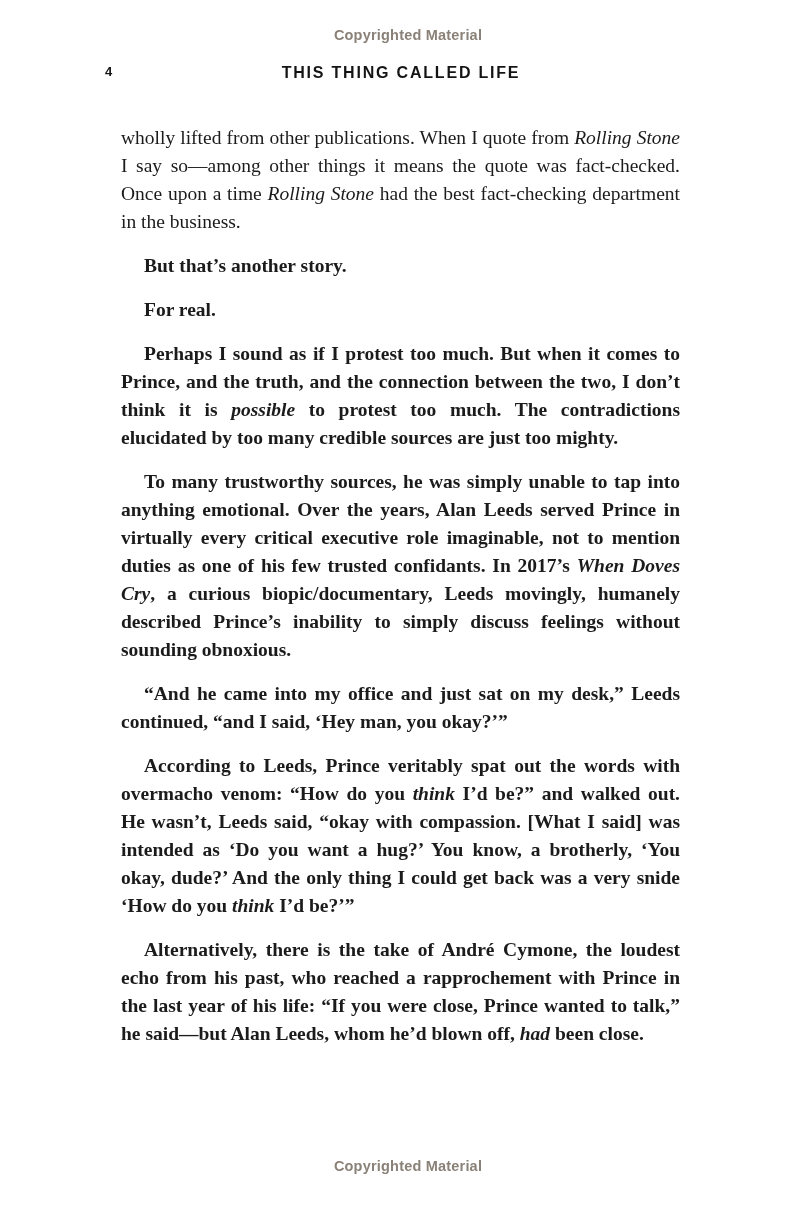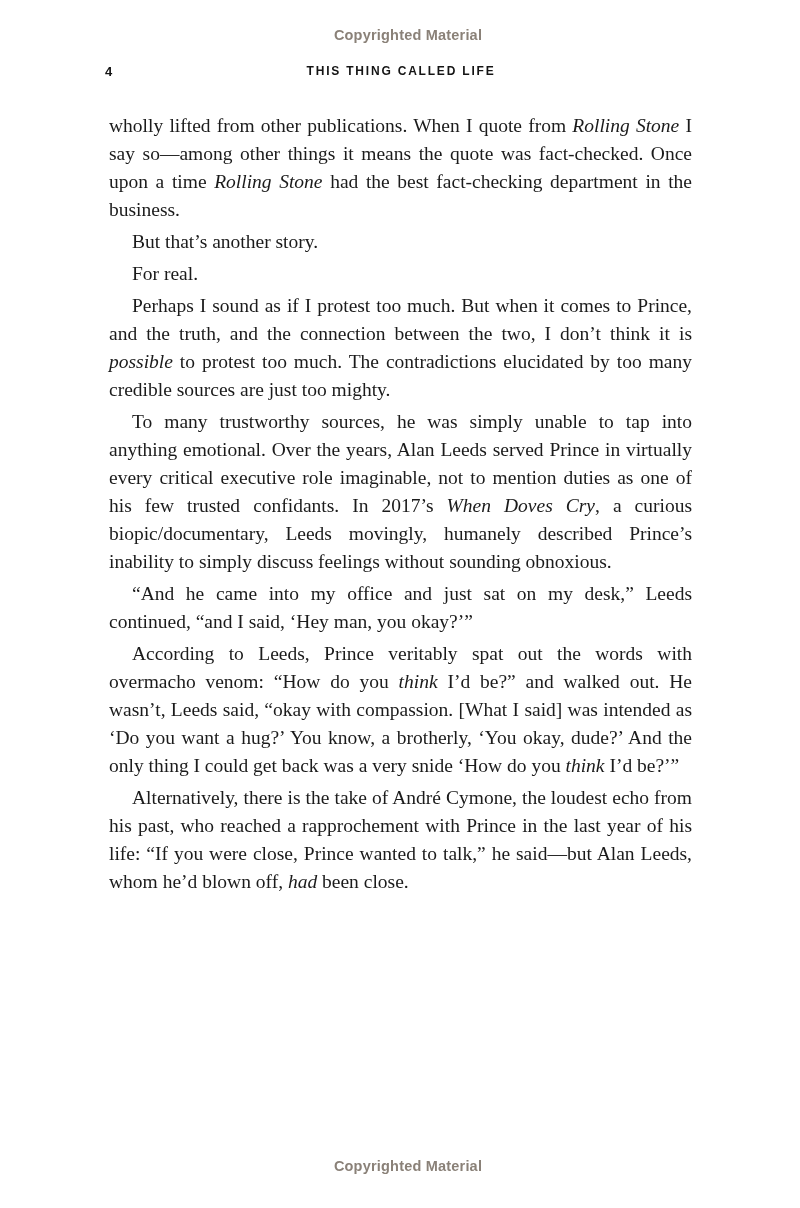--- a/index.html
+++ b/index.html
@@ -42,36 +42,36 @@
   .page-num {
     position: absolute;
     left: 0;
     top: 0;
     font-size: 13px;
     letter-spacing: 0;
   }
   .head-title {
     display: block;
     text-align: center;
-    font-size: 12px;
+    font-size: 16px;
     letter-spacing: 1.8px;
   }
   .body-text {
     position: absolute;
     top: 108px;
     left: 105px;
     width: 591px;
     font-family: "Liberation Serif", serif;
     font-size: 19.5px;
     line-height: 28px;
     text-align: justify;
     color: var(--body-color);
   }
-  .body-text p { margin: 4px; }
-  .body-text p.indent { text-indent: 23px; }
+  .body-text p { margin: 16px; }
+  .body-text p.indent { text-indent: 23px; font-weight: bold; }
   .body-text em { font-style: italic; }
 </style>
 </head>
 <body>
 
 <div class="page">
 
   <div class="copyright top">Copyrighted Material</div>
 
   <div class="running-header">

